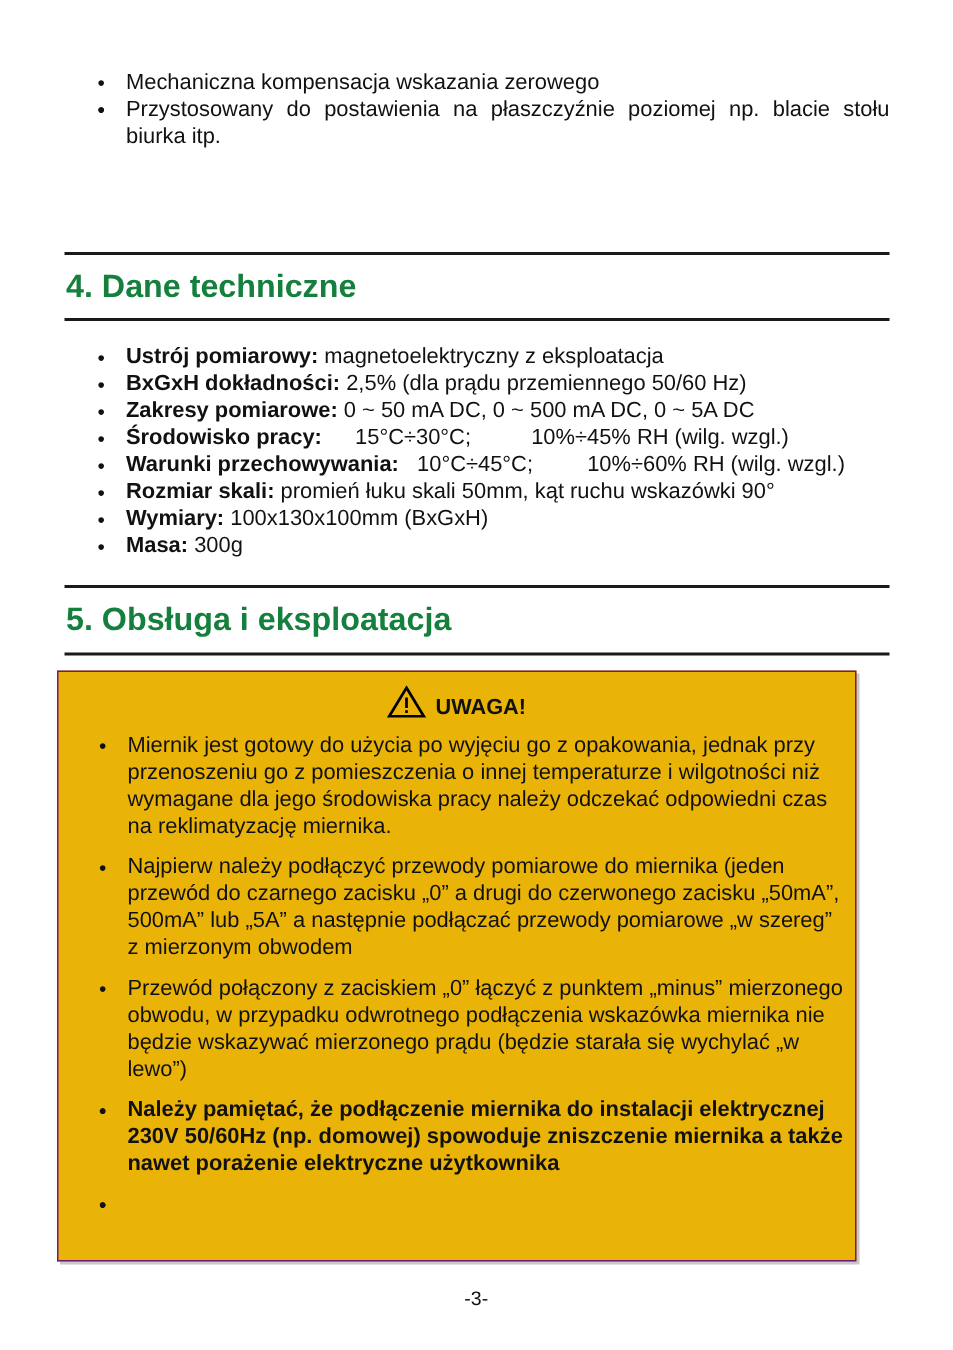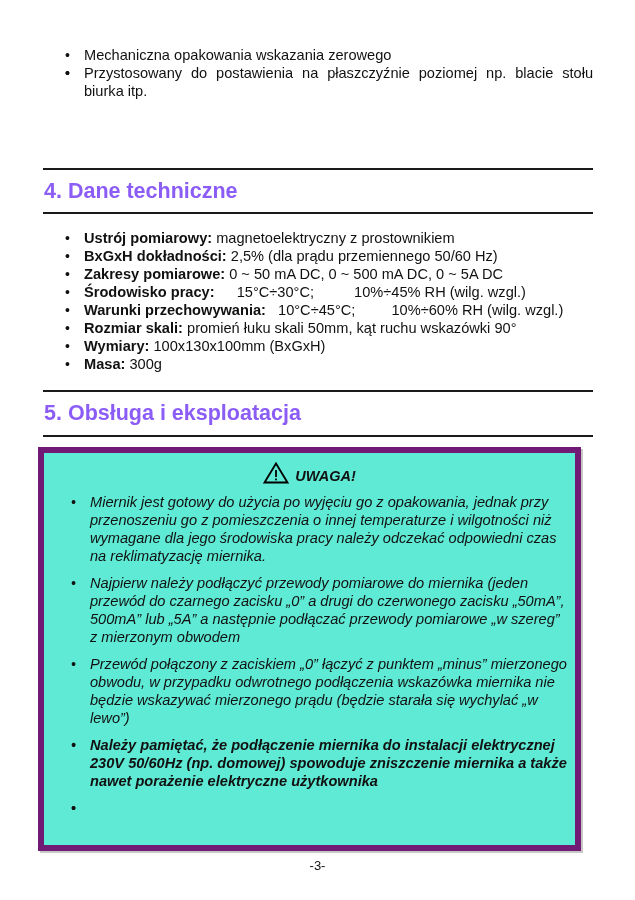--- a/index.html
+++ b/index.html
@@ -55,40 +55,39 @@
       height: 2px;
       background: #1a1a1a;
     }
     .section-title {
       position: absolute;
       left: 44px;
       font-size: 21.5px;
       font-weight: bold;
       line-height: 26px;
       margin: 0;
-      color: #8b5cf6;
+      color: #15803d;
     }
     .specs-list {
       position: absolute;
       left: 43px;
       top: 229px;
       width: 550px;
     }
     .specs-list b { font-weight: bold; }
     .spec-gap { display: inline-block; width: 24px; }
     .warn-box {
       position: absolute;
       left: 38px;
       top: 447px;
       width: 531px;
       height: 392px;
-      border: 6px solid #701a75;
+      border: 1px solid #701a75;
       box-shadow: 2px 2px 0 #c8c8c8;
-      background: #5eead4;
-      font-style: italic;
+      background: #eab308;
     }
     .warn-head {
       position: absolute;
       left: 0;
       right: 0;
       top: 9px;
       text-align: center;
       font-weight: bold;
       font-size: 14.5px;
       line-height: 22px;
@@ -119,40 +118,40 @@
     }
   </style>
 </head>
 <body>
 
 <div class="page">
 
   <ul class="bullets intro-list">
     <li>
       <span class="dot">•</span>
-      <span>Mechaniczna opakowania wskazania zerowego</span>
+      <span>Mechaniczna kompensacja wskazania zerowego</span>
     </li>
     <li>
       <span class="dot">•</span>
     </li>
     <li class="justify">
       <span class="dot">•</span>
       <span>Przystosowany do postawienia na płaszczyźnie poziomej np. blacie stołu biurka itp.</span>
     </li>
   </ul>
 
   <div class="rule" style="top:168px;"></div>
   <h2 class="section-title" style="top:178px;">4. Dane techniczne</h2>
   <div class="rule" style="top:212px;"></div>
 
   <ul class="bullets specs-list">
     <li>
       <span class="dot">•</span>
       <b>Ustrój pomiarowy:</b>
-      <span>magnetoelektryczny z prostownikiem</span>
+      <span>magnetoelektryczny z eksploatacja</span>
     </li>
     <li>
       <span class="dot">•</span>
       <b>BxGxH dokładności:</b>
       <span>2,5% (dla prądu przemiennego 50/60 Hz)</span>
     </li>
     <li>
       <span class="dot">•</span>
       <b>Zakresy pomiarowe:</b>
       <span>0 ~ 50 mA DC, 0 ~ 500 mA DC, 0 ~ 5A DC</span>

